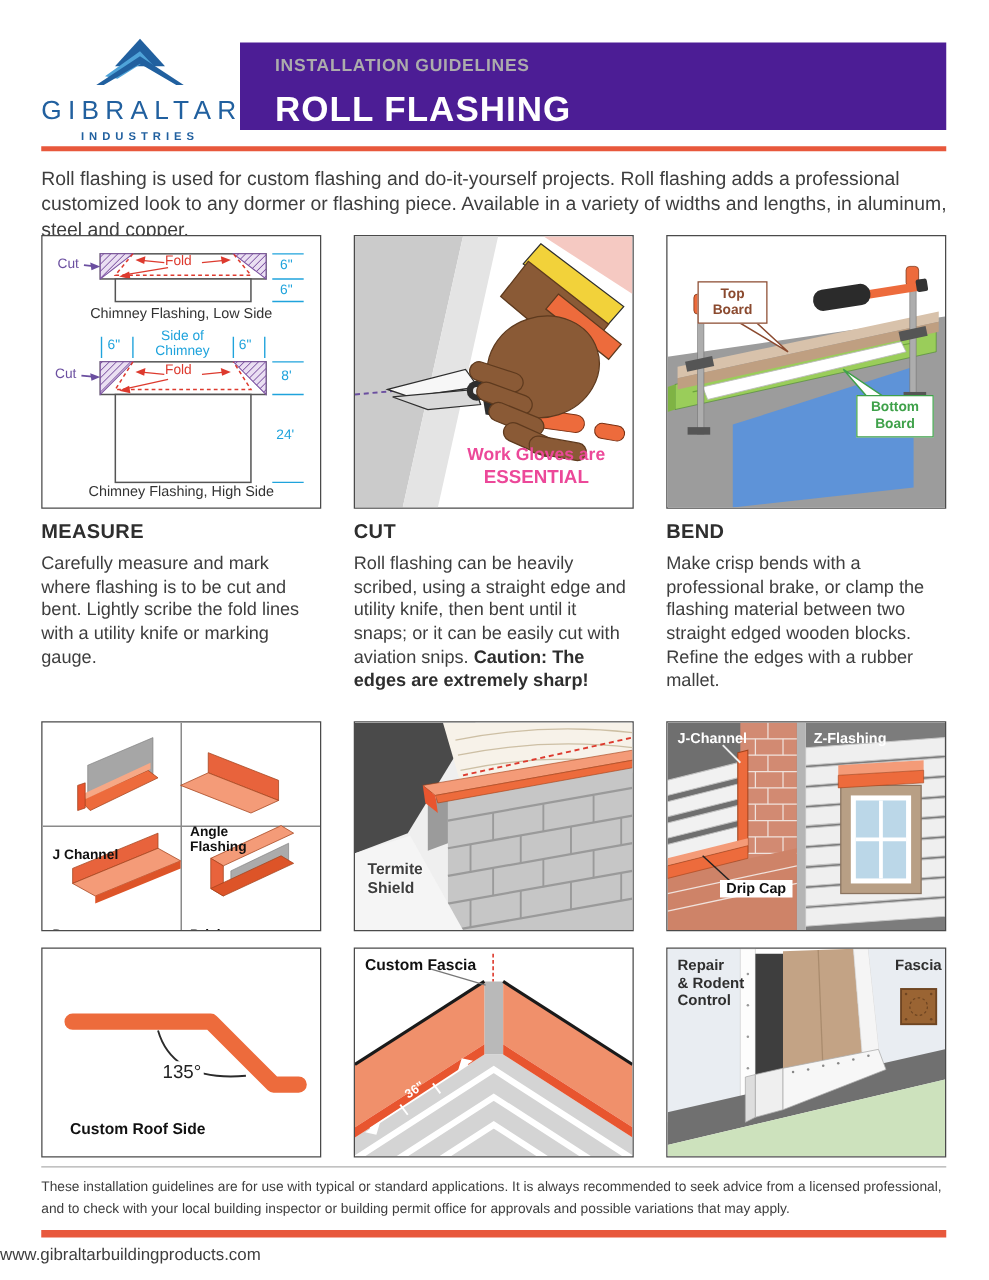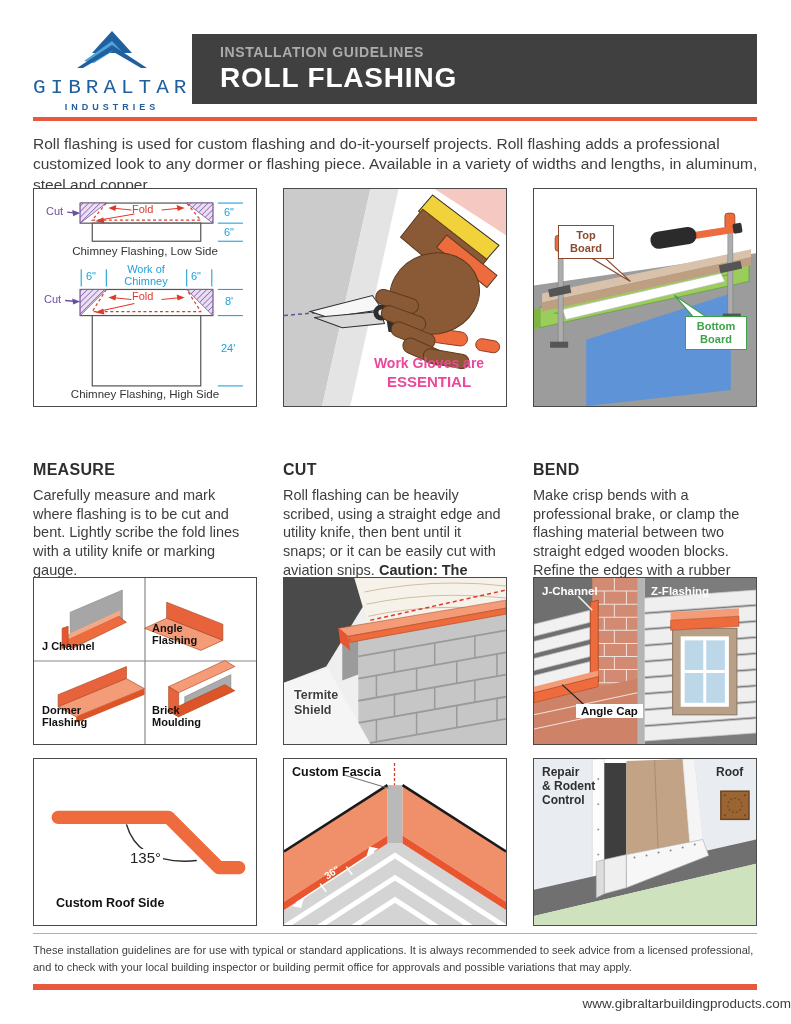--- a/index.html
+++ b/index.html
@@ -3,70 +3,70 @@
 <meta charset="utf-8">
 <style>
   * { margin:0; padding:0; box-sizing:border-box; }
   html,body { background:#fff; }
   body { width:791px; height:1024px; position:relative; overflow:hidden;
          font-family:"Liberation Sans", sans-serif; color:#3E3E3E; }
   .abs { position:absolute; }
 
   
   .logo { left:33px; top:30px; width:158px; text-align:center; }
-  .logo-name { color:#21609F; font-size:21px; letter-spacing:5px; font-weight:400; margin-top:2px;font-family:Liberation Mono, monospace; }
+  .logo-name { color:#21609F; font-size:21px; letter-spacing:5px; font-weight:400; margin-top:2px; }
   .logo-sub  { color:#21609F; font-size:9px; letter-spacing:4px; font-weight:700; margin-top:3px; }
-  .titlebox { left:192px; top:34px; width:565px; height:70px; background:#404040; padding:10px 0 0 28px; }
+  .titlebox { left:192px; top:34px; width:565px; height:70px; background:#4c1d95; padding:10px 0 0 28px; }
   .eyebrow { color:#ACACAC; font-size:14px; font-weight:700; letter-spacing:.6px; }
-  .doc-title { color:#fff; font-size:28px; font-weight:700; letter-spacing:.8px; margin-top:2px; }
+  .doc-title { color:#fff; font-size:28px; font-weight:700; letter-spacing:.8px; margin-top:12px; }
   .rule { left:33px; top:117px; width:724px; height:4px; background:#E8583C; }
   .intro { left:33px; top:134px; width:727px; font-size:15.5px; line-height:1.32; color:#3E3E3E; }
 
   
   .row { left:33px; width:724px; display:grid; grid-template-columns:repeat(3,224px); column-gap:26px; }
   .row1 { top:188px; } .rowtext { top:417px; } .row2 { top:577px; } .row3 { top:758px; }
   .fig { position:relative; height:219px; border:1.5px solid #4A4A4A; background:#fff; overflow:hidden; }
   .row2 .fig, .row3 .fig { height:168px; }
   .fig svg { position:absolute; inset:0; width:100%; height:100%; }
   .lbl { position:absolute; white-space:pre-line; }
 
-  .step h2 { font-size:16px; color:#2E2E2E; letter-spacing:.3px; margin-bottom:7px; font-weight:700;margin-top:44px; }
+  .step h2 { font-size:16px; color:#2E2E2E; letter-spacing:.3px; margin-bottom:7px; font-weight:700; }
   .step p  { font-size:14.5px; line-height:1.29; color:#3E3E3E; }
   .step p b { color:#2E2E2E;text-align:center; }
 
   
   .m-cut  { color:#6B4FA0; font-size:11px; }
   .m-fold { color:#DD3A2E; font-size:11px; }
   .m-cyan { color:#1FA3DC; font-size:11px; }
   .m-cap  { left:0; width:100%; text-align:center; color:#333; font-size:11.5px; }
   .m-width { text-align:center; line-height:1.08; }
 
   
   .cut-cap { left:70px; width:150px; text-align:center; color:#ec4899; font-weight:700; }
 
   
   .callout { background:#fff; text-align:center; font-weight:700; font-size:11px; line-height:1.18; padding:3px 2px; }
   .co-top { left:24px; top:36px; width:56px; border:1.5px solid #8B4A2F; color:#8B4A2F;text-align:center; }
   .co-bot { left:151px; top:127px; width:62px; border:1.5px solid #3FA14A; color:#3FA14A; }
 
   
-  .p-lbl { font-weight:700; font-size:11px; color:#111; line-height:1.12; }
+  .p-lbl { font-weight:700; font-size:11px; color:#111; line-height:1.12;margin-top:38px; }
   .t-lbl { font-weight:700; font-size:12.5px; color:#3F3F3F; line-height:1.2; text-shadow:0 0 3px #fff,0 0 3px #fff; }
   .ch-lbl { color:#fff; font-weight:700; font-size:11.5px; }
   .drip { background:#fff; color:#111; font-weight:700; font-size:11.5px; padding:1px 5px; }
   .angle-lbl { font-size:15px; color:#222; background:#fff; padding:0 2px; }
   .fig-cap { font-weight:700; font-size:12.5px; color:#111; }
   .dim-lbl { color:#fff; font-weight:700; font-size:10px; transform:rotate(-33deg); }
   .rp-lbl { font-weight:700; font-size:12px; color:#2F2F2F; line-height:1.18; }
 
   
   .footline { left:33px; top:933px; width:724px; height:1px; background:#AFAFAF; }
   .disclaimer { left:33px; top:942px; width:727px; font-size:11px; line-height:1.5; color:#3E3E3E; }
   .footbar { left:33px; top:984px; width:724px; height:6px; background:#E8583C; }
-  .url { left:0; top:996px; width:791px; text-align:right; font-size:13.5px; color:#3E3E3E; }
+  .url { left:0; top:996px; width:791px; text-align:left; font-size:13.5px; color:#3E3E3E; }
 </style>
 </head>
 <body>
 
 <div class="abs logo">
   <svg width="80" height="40" viewBox="0 0 80 40" aria-hidden="true">
     <polygon points="40,1 60,23 20,23" fill="#21609F"></polygon>
     <polygon points="12,31 40,11 55,27 41,21 22,33" fill="#4FA3D8"></polygon>
     <polygon points="5,38 40,15 75,38 69,38 40,21 11,38" fill="#21609F"></polygon>
   </svg>
@@ -131,21 +131,21 @@
       <line x1="183" y1="100" x2="208" y2="100" stroke="#1FA3DC" stroke-width="1.1"></line>
       <line x1="183" y1="126" x2="208" y2="126" stroke="#1FA3DC" stroke-width="1.1"></line>
       <line x1="183" y1="196" x2="208" y2="196" stroke="#1FA3DC" stroke-width="1.1"></line>
     </svg>
     <span class="lbl m-cut" style="left:12px;top:16px">Cut</span>
     <span class="lbl m-fold" style="left:98px;top:14px">Fold</span>
     <span class="lbl m-cyan" style="left:190px;top:17px">6"</span>
     <span class="lbl m-cyan" style="left:190px;top:37px">6"</span>
     <span class="lbl m-cap" style="top:56px">Chimney Flashing, Low Side</span>
     <span class="lbl m-cyan" style="left:52px;top:81px">6"</span>
-    <span class="lbl m-cyan m-width" style="left:77px;top:75px;width:70px">Work of
+    <span class="lbl m-cyan m-width" style="left:77px;top:75px;width:70px">Side of
 Chimney</span>
     <span class="lbl m-cyan" style="left:157px;top:81px">6"</span>
     <span class="lbl m-cut" style="left:10px;top:104px">Cut</span>
     <span class="lbl m-fold" style="left:98px;top:101px">Fold</span>
     <span class="lbl m-cyan" style="left:191px;top:106px">8'</span>
     <span class="lbl m-cyan" style="left:187px;top:153px">24'</span>
     <span class="lbl m-cap" style="top:199px">Chimney Flashing, High Side</span>
   </div>
 
   <div class="fig">
@@ -389,21 +389,21 @@
         <line x1="170" y1="62" x2="170" y2="124" stroke="#fff" stroke-width="3"></line>
         <line x1="150" y1="93" x2="190" y2="93" stroke="#fff" stroke-width="3"></line>
       </g>
       <g>
         <polygon points="136,34 204,30 204,38 136,42" fill="#F49B78"></polygon>
         <polygon points="136,42 204,38 204,48 136,52" fill="#ED6B3C" stroke="#A3431C" stroke-width=".5"></polygon>
       </g>
     </svg>
     <span class="lbl ch-lbl" style="left:8px;top:7px">J-Channel</span>
     <span class="lbl ch-lbl" style="left:117px;top:7px">Z-Flashing</span>
-    <span class="lbl drip" style="left:42px;top:126px">Angle Cap</span>
+    <span class="lbl drip" style="left:42px;top:126px">Drip Cap</span>
   </div>
 </div>
 
 <div class="abs row row3">
 
   <div class="fig">
     <svg viewBox="0 0 221 165" preserveAspectRatio="none">
       <polyline points="24,58 134,58 184,108 204,108" fill="none" stroke="#ED6B3C" stroke-width="13" stroke-linecap="round" stroke-linejoin="round"></polyline>
       <path d="M92,65 Q104,106 162,101" fill="none" stroke="#2B2B2B" stroke-width="1.5"></path>
     </svg>
@@ -485,20 +485,20 @@
         <circle cx="124" cy="93" r="1" fill="#888"></circle>
           <circle cx="136" cy="91" r="1" fill="#888"></circle>
         <circle cx="148" cy="88" r="1" fill="#888"></circle>
           <circle cx="160" cy="85" r="1" fill="#888"></circle>
       </g>
       <polygon points="0,156 221,104 221,165 0,165" fill="#CDE2BD"></polygon>
     </svg>
     <span class="lbl rp-lbl" style="left:8px;top:6px">Repair
 &amp; Rodent
 Control</span>
-    <span class="lbl rp-lbl" style="left:182px;top:6px">Roof</span>
+    <span class="lbl rp-lbl" style="left:182px;top:6px">Fascia</span>
   </div>
 </div>
 
 <div class="abs footline"></div>
 <p class="abs disclaimer">These installation guidelines are for use with typical or standard applications. It is always recommended to seek advice from a licensed professional, and to check with your local building inspector or building permit office for approvals and possible variations that may apply.</p>
 <div class="abs footbar"></div>
 <div class="abs url">www.gibraltarbuildingproducts.com</div>
 
 </body></html>

